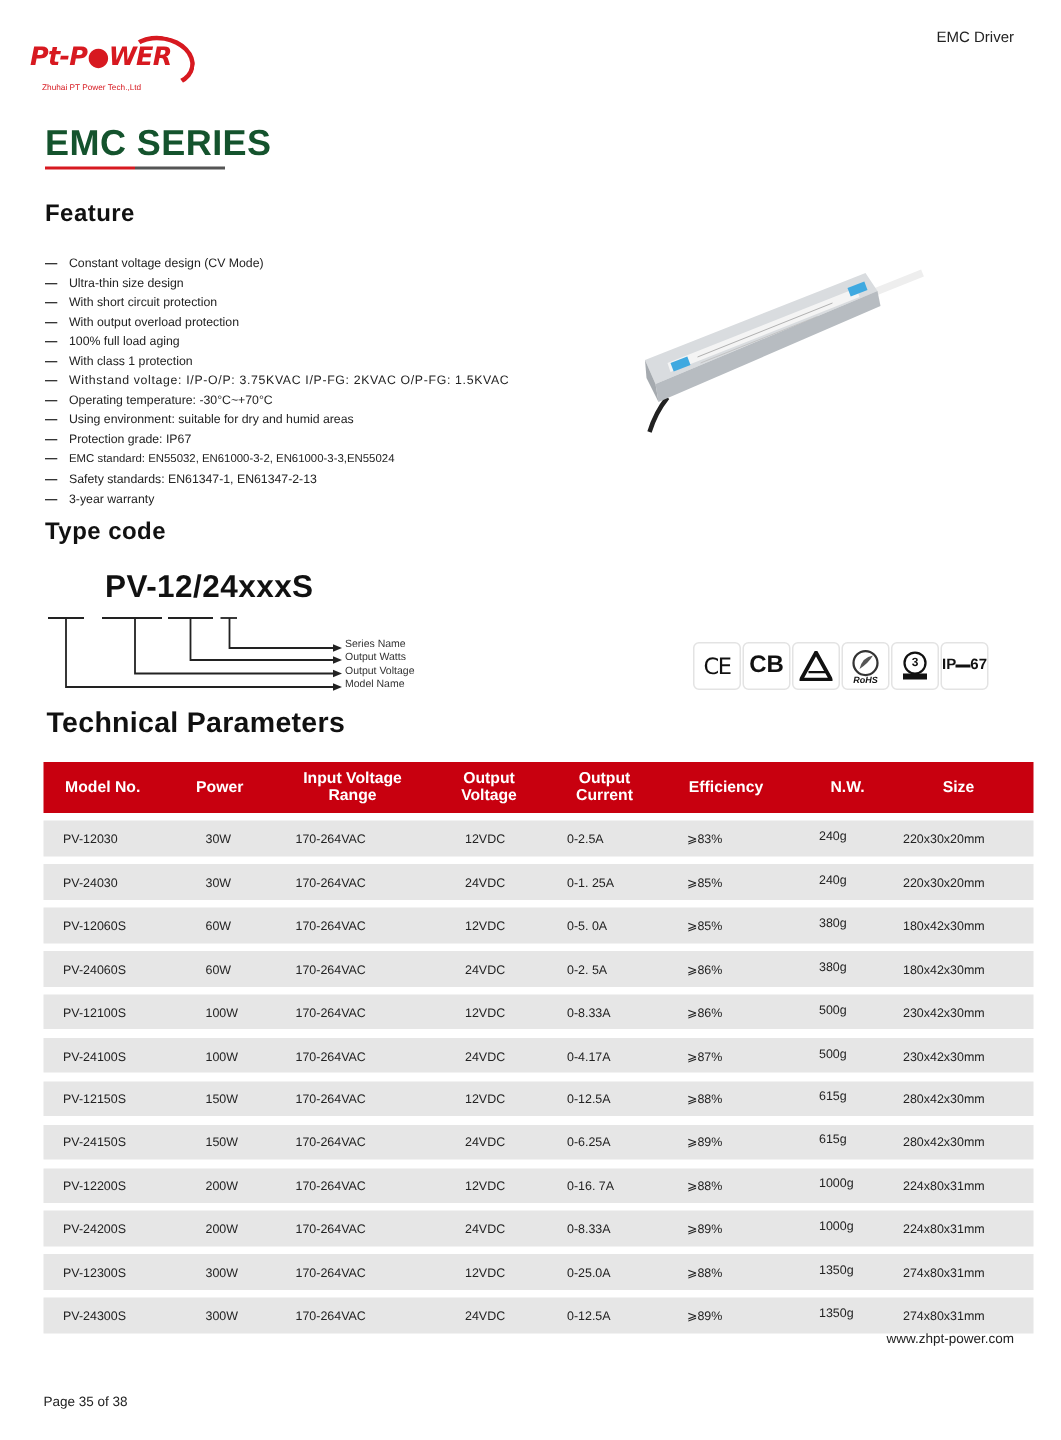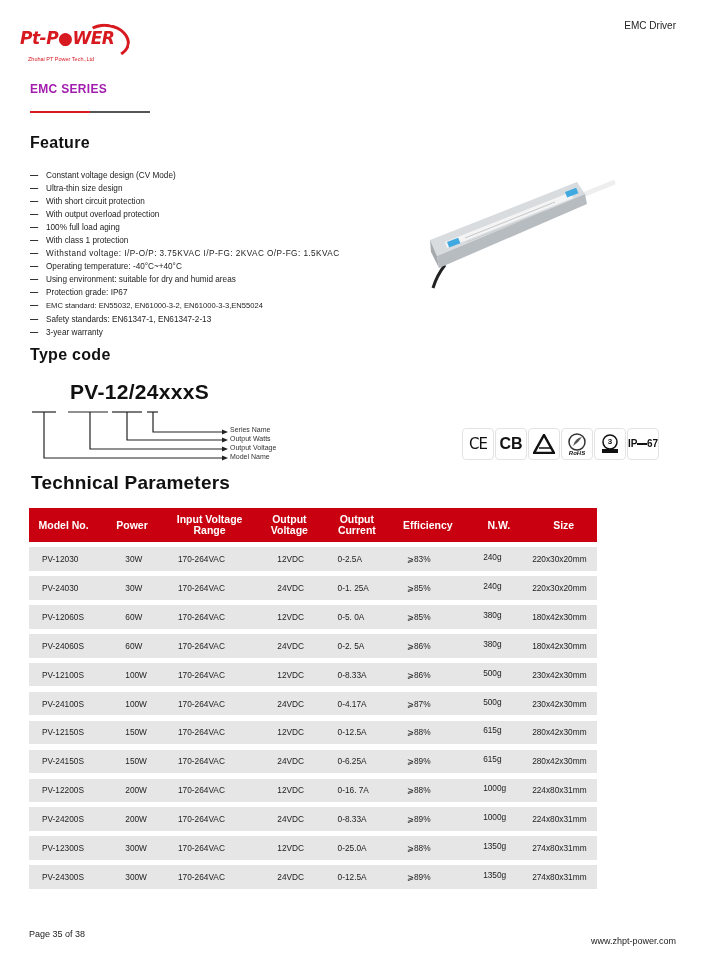--- a/index.html
+++ b/index.html
@@ -6,21 +6,21 @@
     html, body { width: 707px; height: 960px; background: #ffffff; overflow: hidden; }
     body { font-family: "Liberation Sans", sans-serif; color: #1a1a1a; position: relative; }
 
     .logo { position: absolute; left: 18px; top: 24px; width: 110px; height: 44px; }
     .logo-text { position: absolute; left: 2px; top: 4px; font-family: "DejaVu Sans", sans-serif; font-weight: bold; font-style: italic; font-size: 17px; color: #d71920; letter-spacing: -0.5px; }
     .logo-swoosh { position: absolute; left: 66px; top: 0px; width: 46px; height: 34px; border: 3px solid #d71920; border-left-color: transparent; border-bottom-color: transparent; border-radius: 50%; transform: rotate(10deg); }
     .logo-sub { position: absolute; left: 10px; top: 32px; font-size: 5.5px; color: #d71920; white-space: nowrap; }
 
     .header-right { position: absolute; right: 31px; top: 20px; font-size: 10px; color: #222; }
 
-    .series-title { position: absolute; left: 30px; top: 82px; font-size: 12px; font-weight: bold; color: #a21caf; letter-spacing: 0.3px; }
+    .series-title { position: absolute; left: 30px; top: 82px; font-size: 24px; font-weight: bold; color: #14532d; letter-spacing: 0.3px; }
     .series-underline { position: absolute; left: 30px; top: 111px; width: 120px; height: 2px; background: linear-gradient(to right, #d71920 0%, #d71920 50%, #555 50%, #555 100%); }
 
     .section-title { position: absolute; left: 30px; font-size: 16px; font-weight: bold; color: #111; letter-spacing: 0.3px; }
     .feature-title { top: 134px; }
     .typecode-title { top: 346px; }
     .tech-title { position: absolute; left: 31px; top: 472px; font-size: 19px; font-weight: bold; color: #111; letter-spacing: 0.2px; }
 
     .feature-list { position: absolute; left: 30px; top: 169px; list-style: none; }
     .feature-list li { font-size: 8.2px; line-height: 13.05px; color: #222; white-space: nowrap; display: flex; }
     .feature-list li .dash { display: inline-block; width: 16px; font-weight: bold; color: #222; }
@@ -31,21 +31,21 @@
     .tc-diagram { position: absolute; left: 30px; top: 408px; width: 270px; height: 60px; }
     .tc-label { position: absolute; left: 230px; font-size: 7px; color: #333; white-space: nowrap; }
 
     .cert-row { position: absolute; left: 430px; top: 428px; display: flex; gap: 1px; margin-left: 32px; }
     .cert { width: 32px; height: 32px; border: 1px solid #e3e3e3; border-radius: 4px; display: flex; align-items: center; justify-content: center; background: #fff; }
     .cert-ce { font-size: 15px; font-weight: normal; color: #111; letter-spacing: -1px; font-family: "DejaVu Sans", sans-serif; }
     .cert-cb { font-size: 16px; font-weight: bold; color: #111; }
     .cert-ip { flex-direction: row; font-size: 10px; font-weight: bold; line-height: 10px; color: #111; }
     .cert-ip .bar { width: 20px; height: 1.5px; background: #111; margin: 1px 0; }
 
-    .table { position: absolute; left: 29px; top: 508px; width: 568px; }
+    .table { position: absolute; left: 29px; top: 508px; width: 660px; }
     .thead { height: 34px; background: #c8000f; display: flex; align-items: center; color: #fff; font-weight: bold; font-size: 10.5px; }
     .thead .th { text-align: center; line-height: 11px; }
     .trow { height: 23.5px; background: #e6e6e6; margin-top: 5.4px; display: flex; align-items: center; font-size: 8.3px; color: #222; }
     .trow:first-of-type { margin-top: 6px; }
     .c0 { width: 70px; padding-left: 13px; }
     .c1 { width: 100px; padding-left: 34px; }
     .c2 { width: 97px; padding-left: 10px; }
     .c3 { width: 84px; padding-left: 14px; }
     .c4 { width: 91px; padding-left: 8px; }
     .c5 { width: 90px; padding-left: 2px; }
@@ -62,21 +62,21 @@
     .thead .h0 { width: 79px; }
     .thead .h1 { width: 77px; }
     .thead .h2 { width: 100px; }
     .thead .h3 { width: 82px; }
     .thead .h4 { width: 72px; }
     .thead .h5 { width: 90px; }
     .thead .h6 { width: 72px; }
     .thead .h7 { width: 76px; }
 
     .footer-left { position: absolute; left: 29px; top: 929px; font-size: 9px; color: #222; }
-    .footer-right { position: absolute; right: 31px; top: 936px; font-size: 9px; color: #222; }
+    .footer-right { position: absolute; right: 31px; top: 887px; font-size: 9px; color: #222; }
   </style>
 </head>
 <body>
 
 <div class="logo">
   <span class="logo-text">Pt-P●WER</span>
   <span class="logo-swoosh"></span>
   <span class="logo-sub">Zhuhai PT Power Tech.,Ltd</span>
 </div>
 <div class="header-right">EMC Driver</div>
@@ -109,21 +109,21 @@
   <li>
       <span class="dash">—</span>
       <span>With class 1 protection</span>
     </li>
   <li>
       <span class="dash">—</span>
       <span style="letter-spacing:0.45px">Withstand voltage: I/P-O/P: 3.75KVAC I/P-FG: 2KVAC O/P-FG: 1.5KVAC</span>
     </li>
   <li>
       <span class="dash">—</span>
-      <span>Operating temperature: -40°C~+40°C</span>
+      <span>Operating temperature: -30°C~+70°C</span>
     </li>
   <li>
       <span class="dash">—</span>
       <span>Using environment: suitable for dry and humid areas</span>
     </li>
   <li>
       <span class="dash">—</span>
       <span>Protection grade: IP67</span>
     </li>
   <li>

